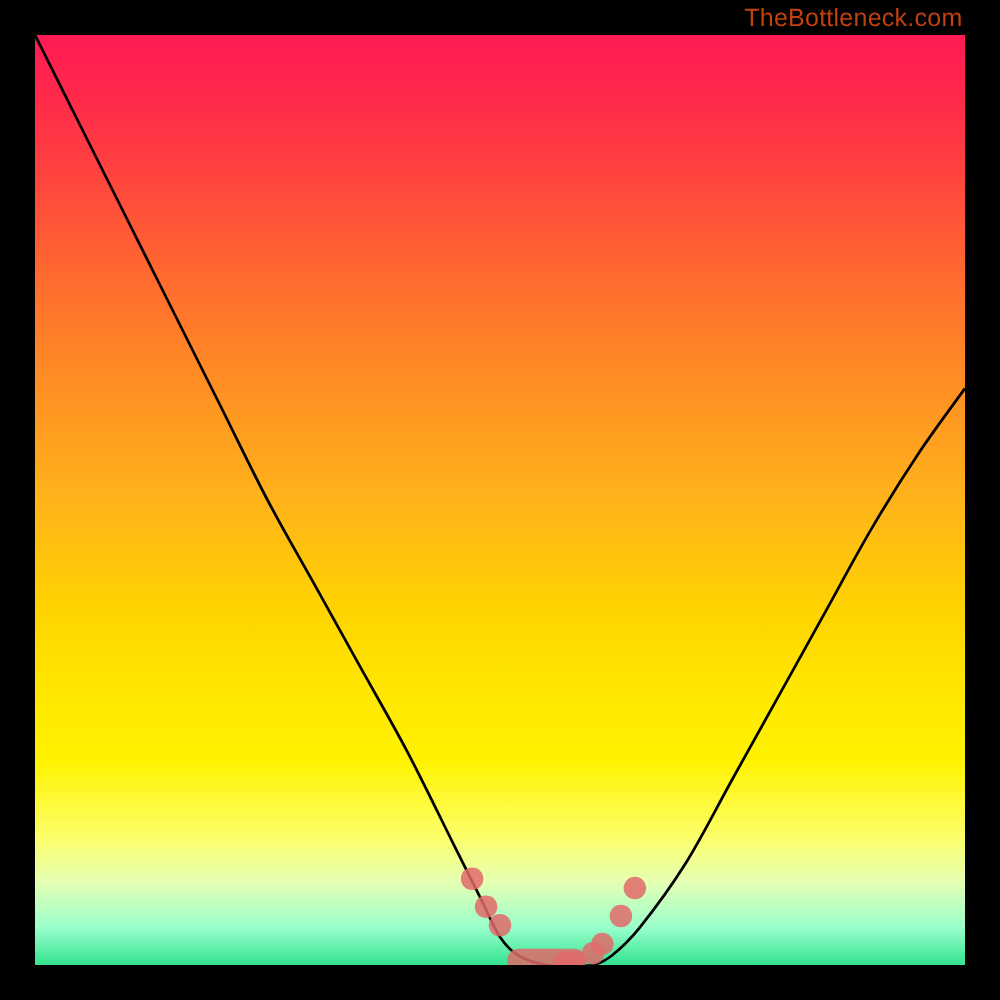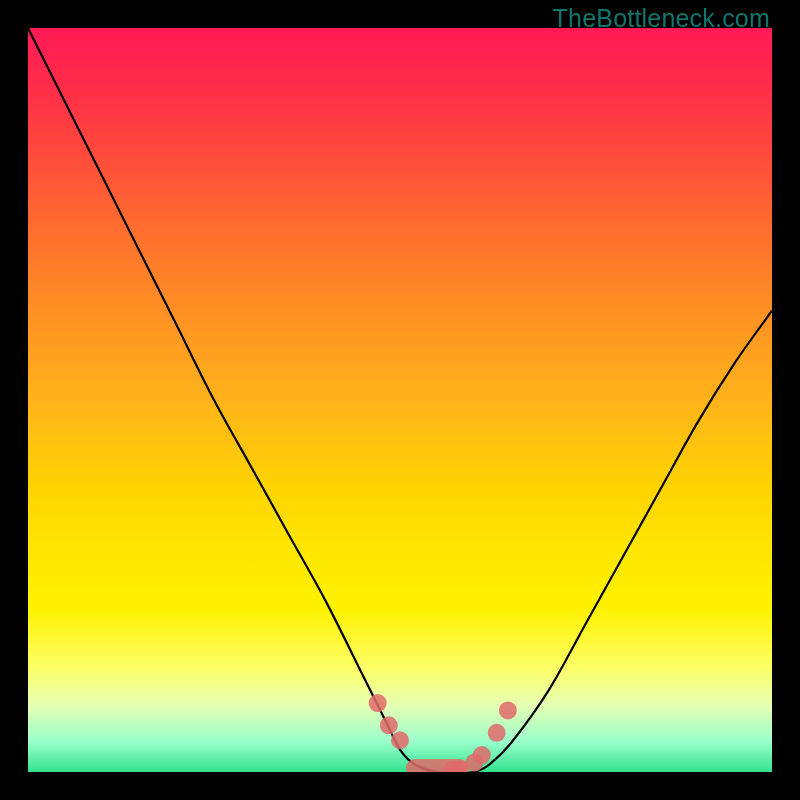--- a/index.html
+++ b/index.html
@@ -58,22 +58,22 @@
     stroke: #e06a6a;
     stroke-width: 18;
     stroke-linecap: round;
     opacity: 0.85;
     fill: none;
   }
   .watermark {
     position: absolute;
     top: 4px;
     right: 30px;
-    color: #0f766e;
-    font-size: 25px;
+    color: #c2410c;
+    font-size: 20px;
     font-weight: 500;
     letter-spacing: 0.2px;
   }
 </style>
 </head>
 <body>
 
 <div class="frame">
   <div class="plot-area">
     <div class="gradient-bg"></div>

